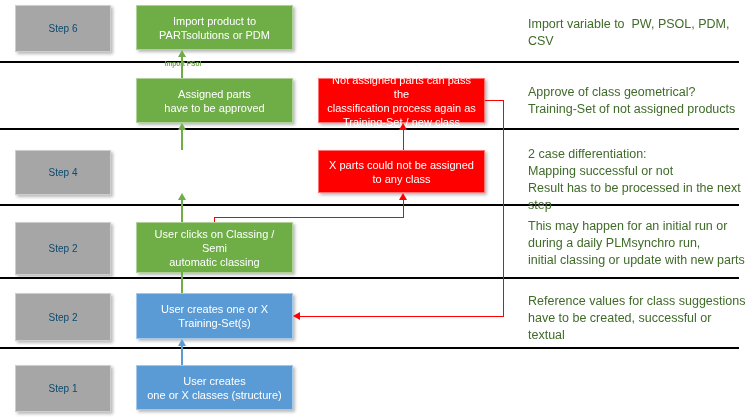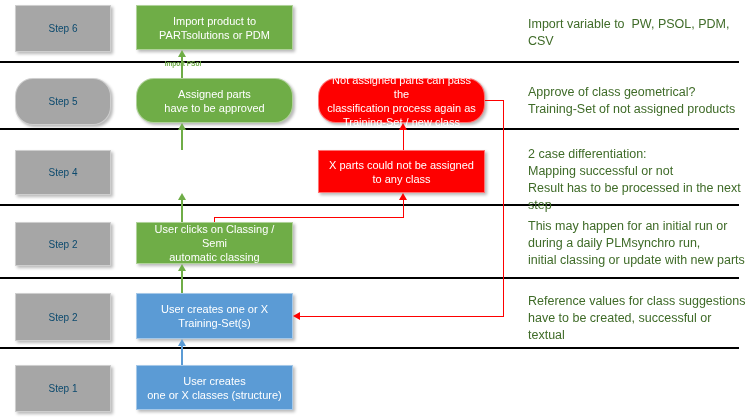--- a/index.html
+++ b/index.html
@@ -40,37 +40,36 @@
   .head-up.b{border-bottom-color:var(--blue);}
   .head-up.r{border-bottom-color:var(--red);}
   .head-left{position:absolute;width:0;height:0;
     border-top:4.5px solid transparent;border-bottom:4.5px solid transparent;
     border-right:7px solid var(--red);}
   .psol{
     position:absolute;left:156px;top:60px;width:54px;text-align:center;
     font-size:6.5px;font-weight:bold;color:var(--green);
   }
   
-  .r6{top:5px;height:45px;}   .r5{top:78px;height:45px;border-radius:18px;}
-  .r4{top:150px;height:43px;} .r3{top:222px;height:42px;}
+  .r6{top:5px;height:45px;}   .r5{top:78px;height:45px;}
+  .r4{top:150px;height:43px;} .r3{top:222px;height:51px;}
   .r2{top:293px;height:46px;} .r1{top:365px;height:45px;}
 </style>
 </head>
 <body>
 
 <div class="canvas">
 
   <div class="divider" style="top:61px"></div>
   <div class="divider" style="top:128px"></div>
   <div class="divider" style="top:204px"></div>
   <div class="divider" style="top:277px"></div>
   <div class="divider" style="top:347px"></div>
 
   <div class="badge r6">Step 6</div>
-  <div class="badge r5">Step 5</div>
   <div class="badge r4">Step 4</div>
   <div class="badge r3">Step 2</div>
   <div class="badge r2">Step 2</div>
   <div class="badge r1">Step 1</div>
 
   <div class="fbox main green r6">Import product to
 PARTsolutions or PDM</div>
   <div class="fbox main green r5">Assigned parts
 have to be approved</div>
   <div class="fbox main green r3">User clicks on Classing / Semi

